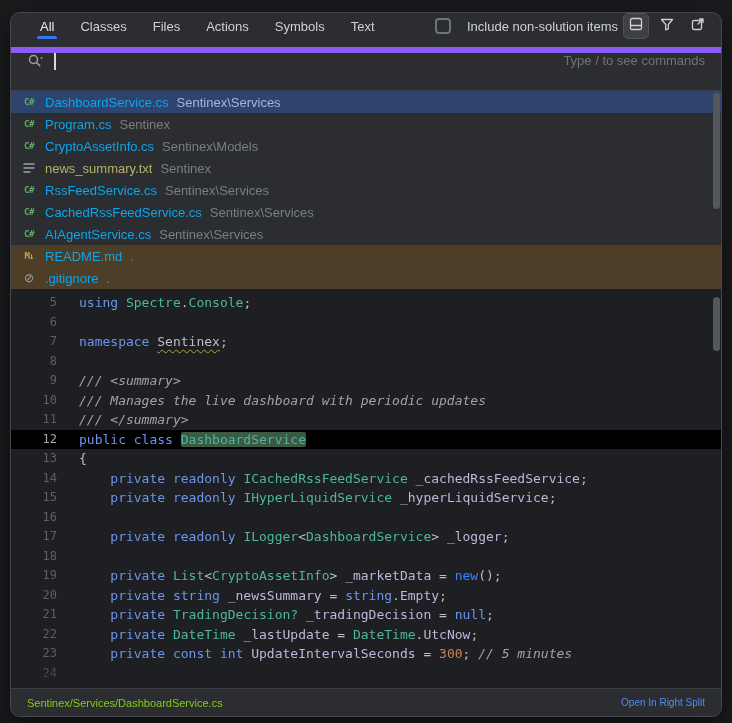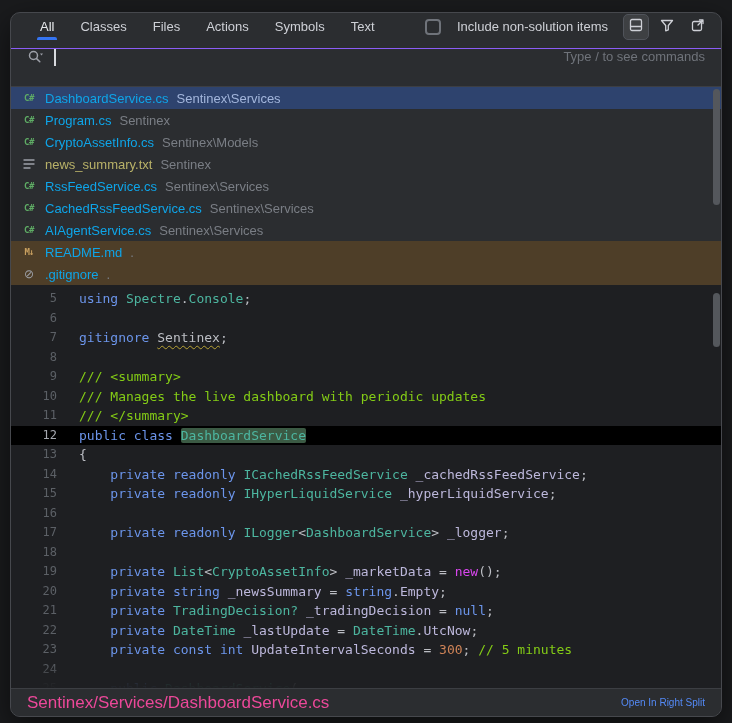--- a/index.html
+++ b/index.html
@@ -1,26 +1,26 @@
 <!DOCTYPE html>
 <html><head>
 <meta charset="utf-8">
 <style>
   *{margin:0;padding:0;box-sizing:border-box}
   html,body{width:732px;height:723px;background:#1A1B1D;font-family:"Liberation Sans",sans-serif;overflow:hidden}
   .dialog{position:absolute;left:10px;top:12px;width:712px;height:705px;background:#2B2D30;border:1px solid #46484D;border-radius:10px;box-shadow:0 10px 30px rgba(0,0,0,.55);display:flex;flex-direction:column;overflow:hidden}
 
   
-  .tabbar{flex:0 0 36px;display:flex;align-items:center;padding:0 10px 8px 16px;border-bottom:1px solid #8b5cf6}
+  .tabbar{flex:0 0 36px;display:flex;align-items:center;padding:0 10px 8px 16px;border-bottom:6px solid #8b5cf6}
   .tabs{display:flex;height:100%}
   .tab{position:relative;display:flex;align-items:center;padding:0 13px;color:#CED0D6;font-size:13px;cursor:default}
   .tab.active{color:#E8EAED}
   .tab.active::after{content:"";position:absolute;left:10px;right:10px;bottom:0;height:3px;border-radius:2px 2px 0 0;background:#3574F0}
   .tab-right{margin-left:auto;display:flex;align-items:center;gap:5px}
-  .chk{display:flex;align-items:flex-start;gap:16px;margin-right:10px;cursor:default}
+  .chk{display:flex;align-items:center;gap:16px;cursor:default}
   .box{width:16px;height:16px;border:2px solid #6F737A;border-radius:4px;background:transparent}
   .chk-label{color:#CED0D6;font-size:13px;white-space:nowrap}
   .iconbtn{width:26px;height:26px;border-radius:5px;display:flex;align-items:center;justify-content:center}
   .iconbtn.active{background:#3E4043;border:1px solid #50535A}
 
   
   .searchrow{flex:0 0 38px;display:flex;align-items:flex-start;padding:0 16px;border-bottom:1px solid #3C3E43}
   .caret{width:2px;height:17px;background:#D8DADE;margin-left:9px;animation:blink 1.1s steps(1) infinite}
   @keyframes blink{50%{opacity:0}}
   .search-sp{flex:1;height:100%}
@@ -46,32 +46,32 @@
   .codepanel{flex:1;position:relative;background:#1E1F22;overflow:hidden;font-family:"DejaVu Sans Mono",monospace;font-size:13px;padding-top:4px}
   .codepanel::after{content:"";position:absolute;left:0;right:0;bottom:0;height:26px;background:linear-gradient(to bottom,rgba(30,31,34,0),rgba(30,31,34,.95));pointer-events:none}
   .codepanel .scroll-thumb{top:8px;height:54px}
   .cl{height:19.5px;line-height:19.5px;display:flex;white-space:pre}
   .cl.cur{background:#000000}
   .ln{flex:0 0 46px;text-align:right;color:#5C6066;font-size:12px}
   .cl.cur .ln{color:#A6A9B0}
   .ct{padding-left:22px;color:#BCBEC4}
   .pln{color:#BCBEC4}
   .kw{color:#6C95EB}
-  .kwu{color:#d946ef;text-underline-offset:3px}
+  .kwu{color:#3b82f6;text-underline-offset:3px}
   .typ{color:#4DB6A0}
   .fld{color:#BDB8DC}
-  .cmt{color:#84cc16;}
+  .cmt{color:#a3a3a3;font-style:italic}
   .num{color:#CE8357}
   .hl{color:#4DB6A0;background:#3B5A44;border-radius:2px}
   .wavy{color:#BCBEC4;text-decoration:underline wavy #B8A336;text-decoration-thickness:1px;text-underline-offset:3px}
   .cl.faded{opacity:.45}
 
   
   .statusbar{flex:0 0 28px;border-top:1px solid #3C3E43;display:flex;align-items:center;padding:0 16px;background:#2B2D30}
-  .path{color:#ec4899;font-size:17px}
+  .path{color:#84cc16;font-size:11px}
   .link{margin-left:auto;color:#548AF7;font-size:10px;cursor:pointer}
 </style>
 </head>
 <body>
 
 <div class="dialog">
 
   <div class="tabbar">
     <div class="tabs" id="tabs">
         <div class="tab active">All</div>
@@ -179,21 +179,21 @@
         <span class="rname">.gitignore</span>
         <span class="rloc">.</span>
       </div>
       <div class="scroll-thumb"></div>
   </div>
 
   <div class="codepanel">
     <div id="code">
         <div class="cl"><span class="ln">5</span><span class="ct"><span class="kw">using</span><span class="pln"> </span><span class="typ">Spectre</span><span class="pln">.</span><span class="typ">Console</span><span class="pln">;</span></span></div>
         <div class="cl"><span class="ln">6</span><span class="ct"></span></div>
-        <div class="cl"><span class="ln">7</span><span class="ct"><span class="kw">gitignore</span><span class="pln"> </span><span class="wavy">Sentinex</span><span class="pln">;</span></span></div>
+        <div class="cl"><span class="ln">7</span><span class="ct"><span class="kw">namespace</span><span class="pln"> </span><span class="wavy">Sentinex</span><span class="pln">;</span></span></div>
         <div class="cl"><span class="ln">8</span><span class="ct"></span></div>
         <div class="cl"><span class="ln">9</span><span class="ct"><span class="cmt">/// &lt;summary&gt;</span></span></div>
         <div class="cl"><span class="ln">10</span><span class="ct"><span class="cmt">/// Manages the live dashboard with periodic updates</span></span></div>
         <div class="cl"><span class="ln">11</span><span class="ct"><span class="cmt">/// &lt;/summary&gt;</span></span></div>
         <div class="cl cur"><span class="ln">12</span><span class="ct"><span class="kw">public class</span><span class="pln"> </span><span class="hl">DashboardService</span></span></div>
         <div class="cl"><span class="ln">13</span><span class="ct"><span class="pln">{</span></span></div>
         <div class="cl"><span class="ln">14</span><span class="ct"><span class="pln">    </span><span class="kw">private readonly</span><span class="pln"> </span><span class="typ">ICachedRssFeedService</span><span class="pln"> </span><span class="fld">_cachedRssFeedService</span><span class="pln">;</span></span></div>
         <div class="cl"><span class="ln">15</span><span class="ct"><span class="pln">    </span><span class="kw">private readonly</span><span class="pln"> </span><span class="typ">IHyperLiquidService</span><span class="pln"> </span><span class="fld">_hyperLiquidService</span><span class="pln">;</span></span></div>
         <div class="cl"><span class="ln">16</span></div>
         <div class="cl"><span class="ln">17</span><span class="ct"><span class="pln">    </span><span class="kw">private readonly</span><span class="pln"> </span><span class="typ">ILogger</span><span class="pln">&lt;</span><span class="typ">DashboardService</span><span class="pln">&gt; </span><span class="fld">_logger</span><span class="pln">;</span></span></div>

